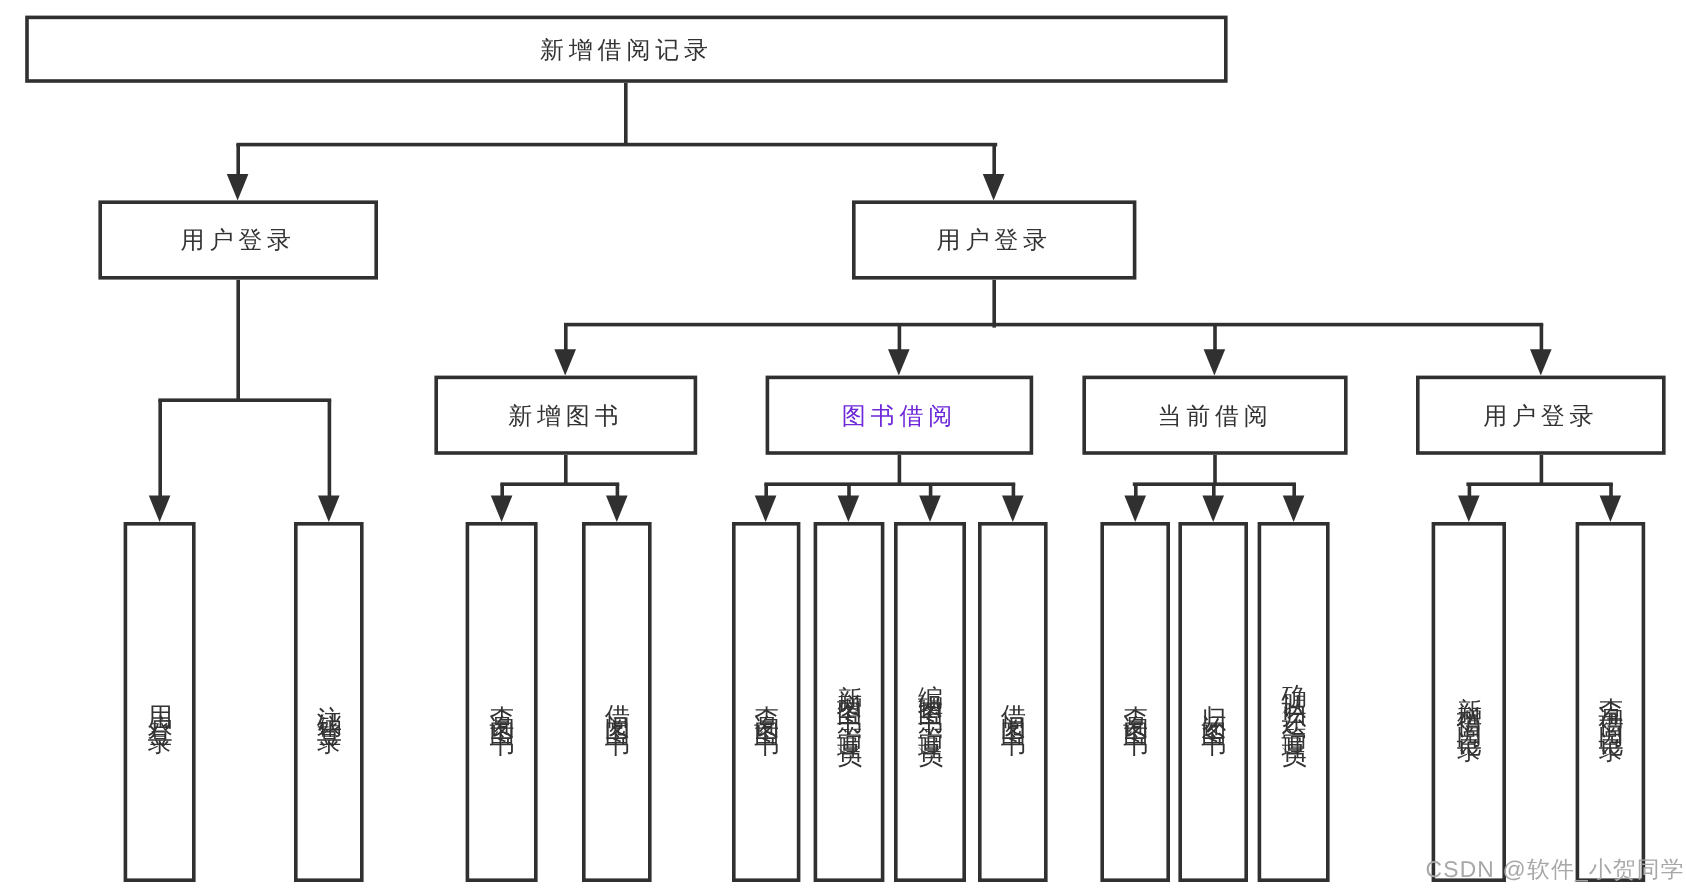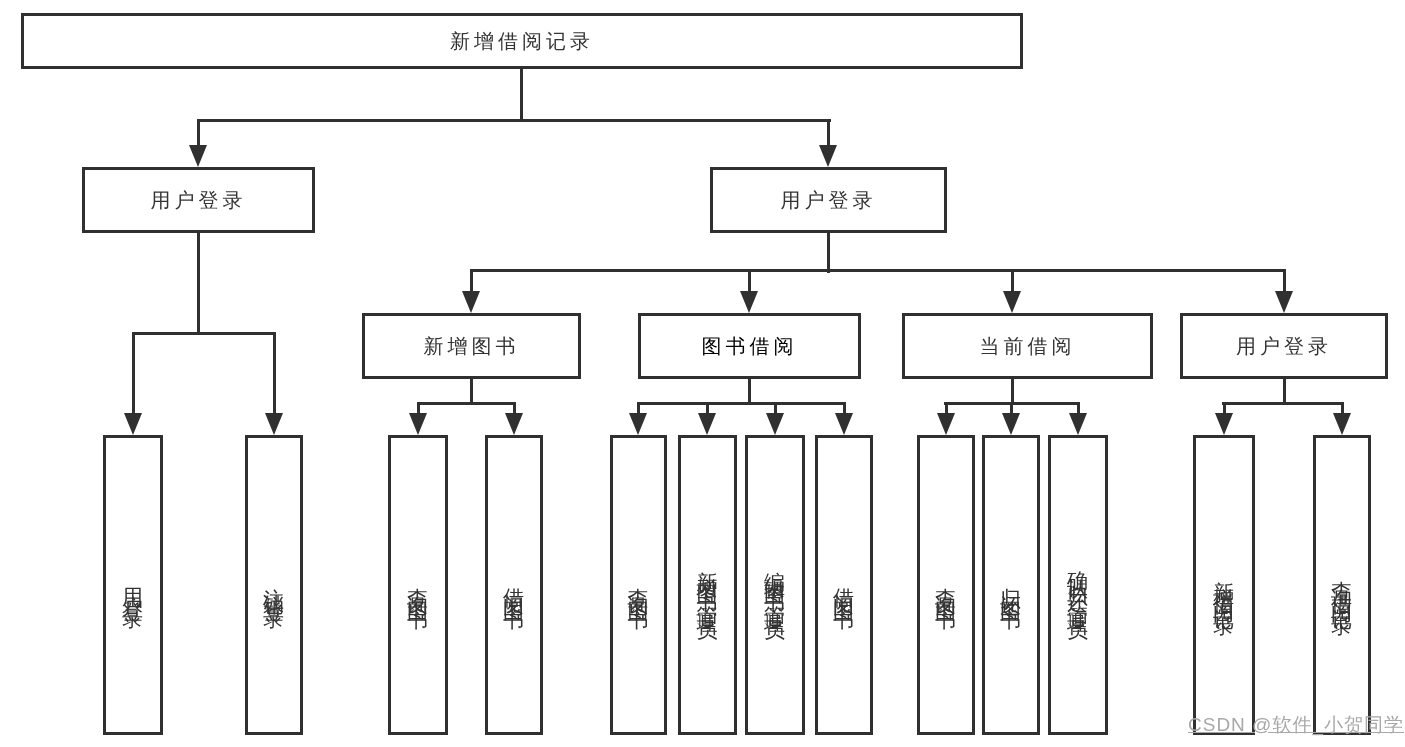--- a/index.html
+++ b/index.html
@@ -92,24 +92,24 @@
       </div>
       <div class="node h" style="left: 82px; top: 167px; width: 233px; height: 66px; border-color: rgb(48, 48, 48); background: rgb(255, 255, 255); color: rgb(51, 51, 51);">
         <span class="label">用户登录</span>
       </div>
       <div class="node h" style="left: 710px; top: 167px; width: 237px; height: 66px; border-color: rgb(48, 48, 48); background: rgb(255, 255, 255); color: rgb(51, 51, 51);">
         <span class="label">用户登录</span>
       </div>
       <div class="node h" style="left: 362px; top: 313px; width: 219px; height: 66px; border-color: rgb(48, 48, 48); background: rgb(255, 255, 255); color: rgb(51, 51, 51);">
         <span class="label">新增图书</span>
       </div>
-      <div class="node h" style="left: 638px; top: 313px; width: 223px; height: 66px; border-color: rgb(48, 48, 48); background: rgb(255, 255, 255); color: #000000; text-align: center;">
+      <div class="node h" style="left: 638px; top: 313px; width: 223px; height: 66px; border-color: rgb(48, 48, 48); background: rgb(255, 255, 255); color: #6d28d9; text-align: center;">
         <span class="label">图书借阅</span>
       </div>
-      <div class="node h" style="left: 902px; top: 313px; width: 251px; height: 66px; border-color: rgb(48, 48, 48); background: rgb(255, 255, 255); color: rgb(51, 51, 51);">
+      <div class="node h" style="left: 902px; top: 313px; width: 221px; height: 66px; border-color: rgb(48, 48, 48); background: rgb(255, 255, 255); color: rgb(51, 51, 51);">
         <span class="label">当前借阅</span>
       </div>
       <div class="node h" style="left: 1180px; top: 313px; width: 208px; height: 66px; border-color: rgb(48, 48, 48); background: rgb(255, 255, 255); color: rgb(51, 51, 51);">
         <span class="label">用户登录</span>
       </div>
       <div class="node v" style="left: 103px; top: 435px; width: 60px; height: 300px; border-color: rgb(48, 48, 48); background: rgb(255, 255, 255); color: rgb(51, 51, 51);">
         <span class="label">用户登录</span>
       </div>
       <div class="node v" style="left: 245px; top: 435px; width: 58px; height: 300px; border-color: rgb(48, 48, 48); background: rgb(255, 255, 255); color: rgb(51, 51, 51);">
         <span class="label">注销登录</span>
@@ -141,14 +141,14 @@
       <div class="node v" style="left: 1048px; top: 435px; width: 60px; height: 300px; border-color: rgb(48, 48, 48); background: rgb(255, 255, 255); color: rgb(51, 51, 51);">
         <span class="label">确认归还（管理员）</span>
       </div>
       <div class="node v" style="left: 1193px; top: 435px; width: 62px; height: 300px; border-color: rgb(48, 48, 48); background: rgb(255, 255, 255); color: rgb(51, 51, 51);">
         <span class="label">新增借阅记录</span>
       </div>
       <div class="node v" style="left: 1313px; top: 435px; width: 58px; height: 300px; border-color: rgb(48, 48, 48); background: rgb(255, 255, 255); color: rgb(51, 51, 51);">
         <span class="label">查询借阅记录</span>
       </div>
     </div>
-  <div class="watermark" style="left: 1188px; top: 712px; color: rgb(168, 168, 168); text-decoration: underline;">CSDN @软件_小贺同学</div>
+  <div class="watermark" style="left: 1188px; top: 712px; color: rgb(168, 168, 168);">CSDN @软件_小贺同学</div>
 </div>
 
 </body></html>

